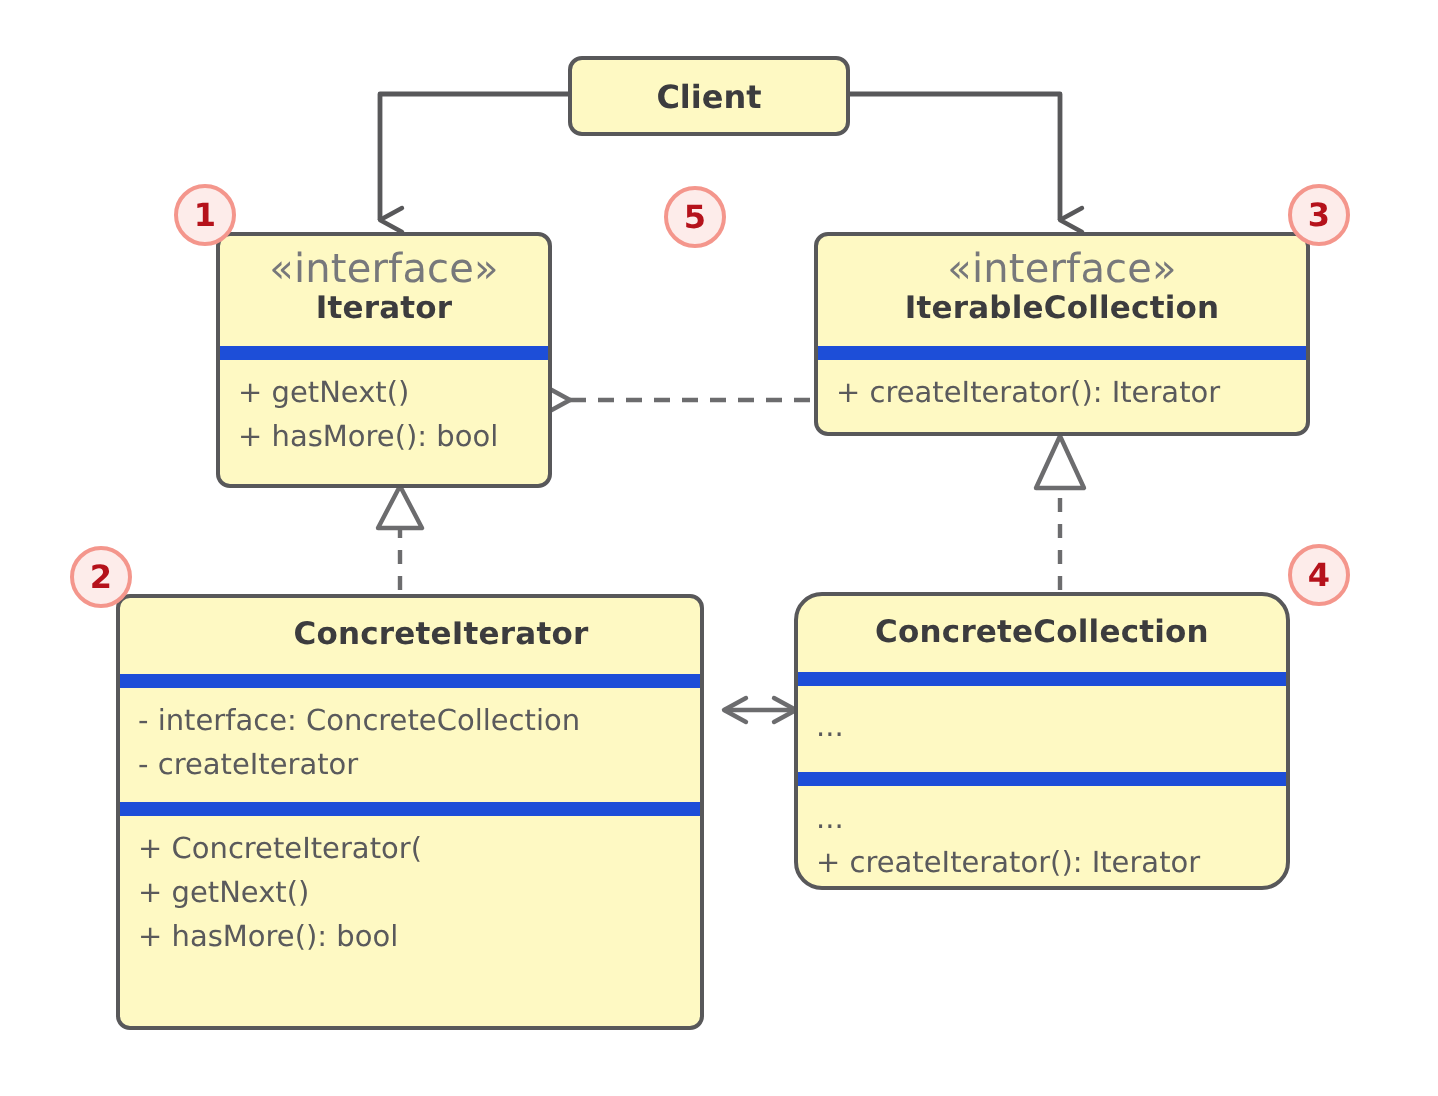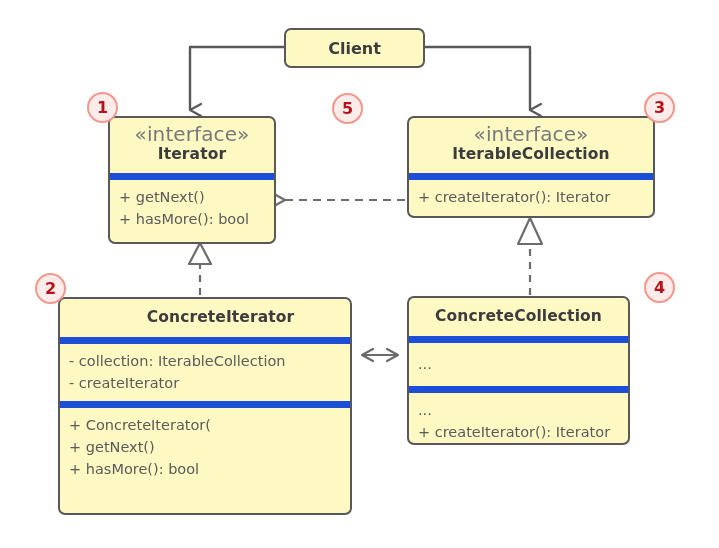--- a/index.html
+++ b/index.html
@@ -173,31 +173,31 @@
     <div class="compartment">
       <span class="member">+ createIterator(): Iterator</span>
     </div>
   </div>
 
   <div class="uml-box" style="left:58px; top:297px; width:294px; height:218px;">
     <div class="compartment head" style="padding-top:8px; padding-bottom:9px;margin-left:31px;">
       <span class="classname">ConcreteIterator</span>
     </div>
     <div class="compartment">
-      <span class="member">- collection: IterableCollection</span>
+      <span class="member">- interface: ConcreteCollection</span>
       <span class="member">- createIterator</span>
     </div>
     <div class="compartment">
       <span class="member">+ ConcreteIterator(</span>
       <span class="member">+ getNext()</span>
       <span class="member">+ hasMore(): bool</span>
     </div>
   </div>
 
-  <div class="uml-box" style="left:407px; top:296px; width:223px; height:149px;">
+  <div class="uml-box" style="left:397px; top:296px; width:248px; height:149px;border-radius:14px;">
     <div class="compartment head" style="padding-top:8px; padding-bottom:9px;">
       <span class="classname">ConcreteCollection</span>
     </div>
     <div class="compartment" style="padding-top:10px; padding-bottom:11px;">
       <span class="member">...</span>
     </div>
     <div class="compartment">
       <span class="member">...</span>
       <span class="member">+ createIterator(): Iterator</span>
     </div>

